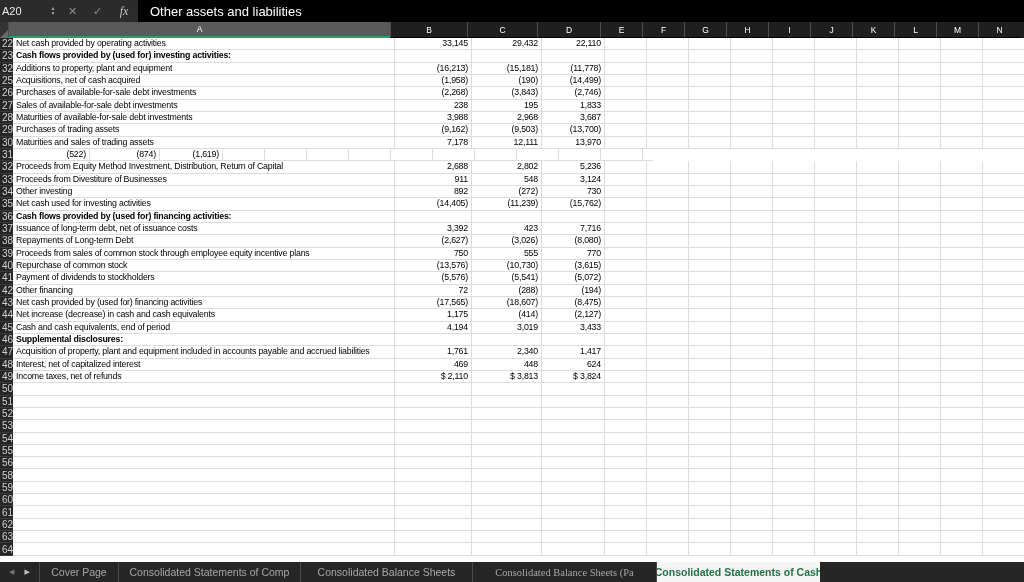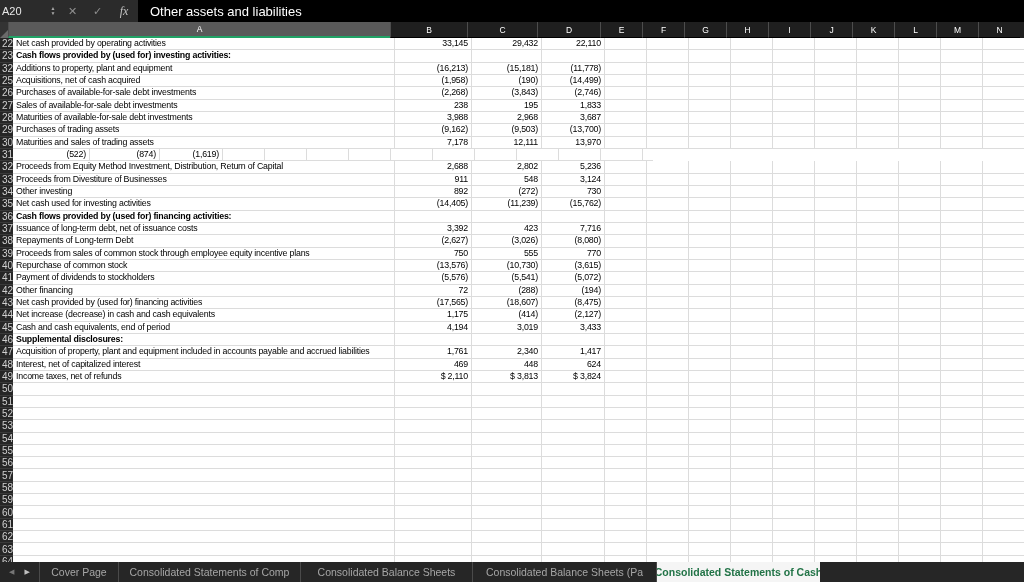--- a/index.html
+++ b/index.html
@@ -721,38 +721,20 @@
       <div class="cell w-s"></div>
       <div class="cell w-s"></div>
       <div class="cell w-s"></div>
       <div class="cell w-s"></div>
       <div class="cell w-s"></div>
       <div class="cell w-s"></div>
       <div class="cell w-s"></div>
       <div class="cell w-f"></div>
     </div>
     <div class="row">
-      <div class="rowhdr">57</div>
-      <div class="cell lbl w-a"></div>
-      <div class="cell num w-b"></div>
-      <div class="cell num w-c"></div>
-      <div class="cell num w-d"></div>
-      <div class="cell w-s"></div>
-      <div class="cell w-s"></div>
-      <div class="cell w-s"></div>
-      <div class="cell w-s"></div>
-      <div class="cell w-s"></div>
-      <div class="cell w-s"></div>
-      <div class="cell w-s"></div>
-      <div class="cell w-s"></div>
-      <div class="cell w-s"></div>
-      <div class="cell w-s"></div>
-      <div class="cell w-f"></div>
-    </div>
-    <div class="row">
       <div class="rowhdr">58</div>
       <div class="cell lbl w-a"></div>
       <div class="cell num w-b"></div>
       <div class="cell num w-c"></div>
       <div class="cell num w-d"></div>
       <div class="cell w-s"></div>
       <div class="cell w-s"></div>
       <div class="cell w-s"></div>
       <div class="cell w-s"></div>
       <div class="cell w-s"></div>
@@ -875,15 +857,15 @@
 
 <div class="tabbar">
   <div class="tabnav">
     <span class="arr dim">◀</span>
     <span class="arr">▶</span>
   </div>
 
 <div class="sheettab" style="width: 79px;">Cover Page</div>
     <div class="sheettab" style="width: 182px;">Consolidated Statements of Comp</div>
     <div class="sheettab" style="width: 172px;">Consolidated Balance Sheets</div>
-    <div class="sheettab" style="width: 184px;">Consolidated Balance Sheets (Pa</div>
+    <div class="sheettab" style="width: 184px; font-family: Liberation Serif, serif;">Consolidated Balance Sheets (Pa</div>
     <div class="sheettab active" style="width: 164px;">Consolidated Statements of Cash</div>
   </div>
 
 </body></html>

